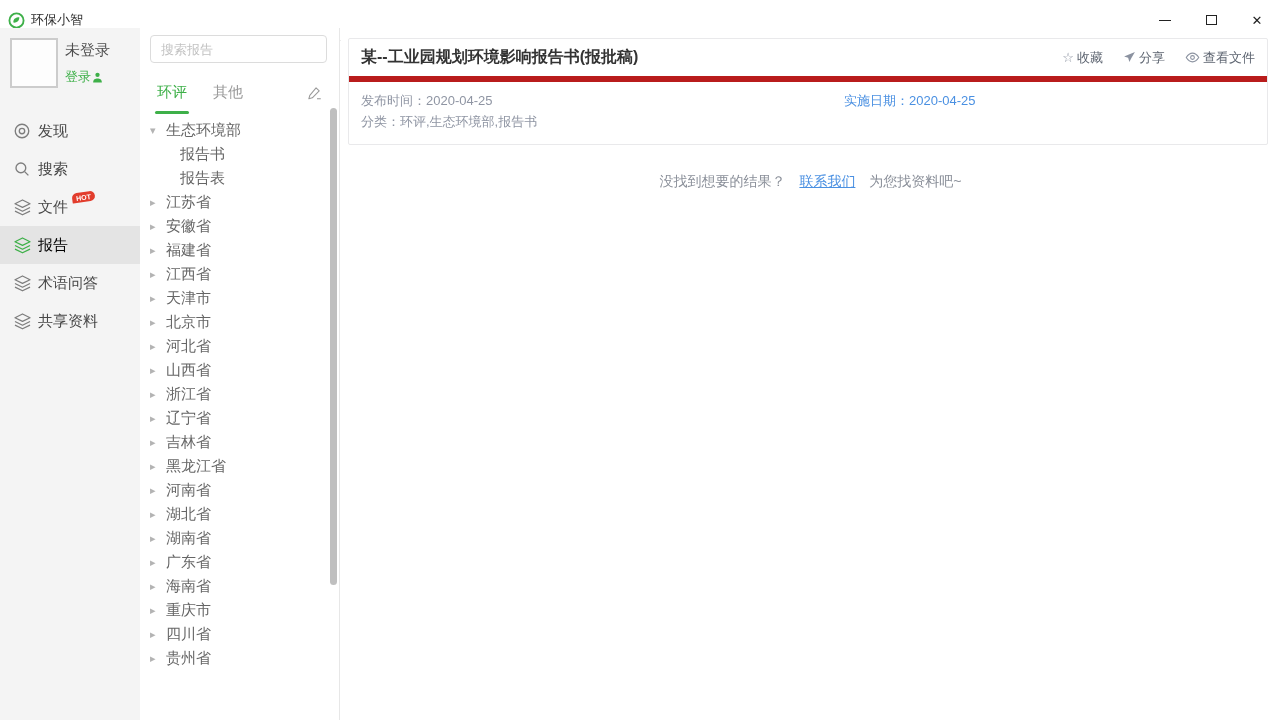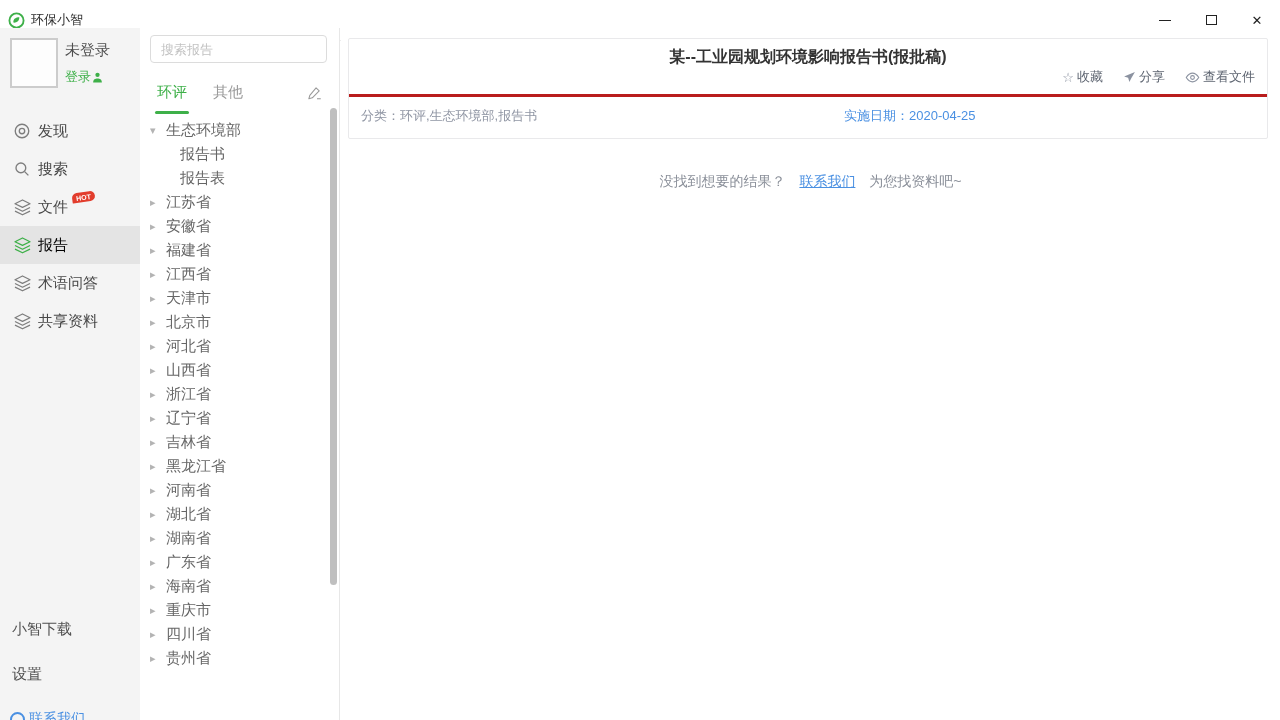--- a/index.html
+++ b/index.html
@@ -57,21 +57,21 @@
   .tw { width:16px; font-size:11px; color:#b3b3b3; flex:0 0 16px; }
   .tw.down::before { content:"▾"; }
   .tw.right::before { content:"▸"; }
   .tree-row.child { padding-left:40px; }
   .v-scrollbar { position:absolute; right:2px; top:80px; width:7px; bottom:0; }
   .v-thumb { position:absolute; top:0; width:7px; height:477px; background:#bfbfbf; border-radius:4px; }
 
   
   .main { position:absolute; left:341px; top:28px; right:0; bottom:0; background:#fff; }
   .card { position:absolute; left:7px; top:10px; right:12px; border:1px solid #e9e9eb; border-radius:2px; background:#fff; }
-  .card-header { display:flex; align-items:center; padding:8px 12px; border-bottom:3px solid #b91c1c;flex-direction:column; }
+  .card-header { display:flex; align-items:center; padding:8px 12px; border-bottom:6px solid #b91c1c; }
   .card-title { font-size:16px; font-weight:bold; color:#333; }
   .card-actions { margin-left:auto; display:flex; align-items:center; }
   .action { display:flex; align-items:center; margin-left:20px; font-size:13px; color:#5f6672; }
   .action .ai { margin-right:3px; display:flex; align-items:center; }
   .star-glyph { font-size:13px; color:#8b92a0; }
   .card-body { position:relative; padding:8px 12px 12px; font-size:13px; color:#8f95a3; line-height:21px; }
   .impl-date { position:absolute; left:495px; top:8px; color:#4a90e2; }
   .empty-message { position:absolute; top:145px; left:0; right:0; text-align:center; font-size:14px; color:#8a8f99; }
   .empty-message .link { color:#4a90e2; text-decoration:underline; margin:0 10px; }
 
@@ -173,28 +173,20 @@
         <svg width="19" height="19" viewBox="0 0 24 24" fill="none" stroke="#7e7e7e" stroke-width="1.6" stroke-linejoin="round">
             <path d="M12 2.5 L21.5 7.2 L12 11.9 L2.5 7.2 Z"></path>
             <path d="M2.5 12 L12 16.7 L21.5 12"></path>
             <path d="M2.5 16.5 L12 21.2 L21.5 16.5"></path>
           </svg>
       </span>
       <span>共享资料</span>
     </div>
   </div>
 
-  <div class="bottom-links">
-    <div class="bottom-item">小智下载</div>
-    <div class="bottom-item">设置</div>
-    <div class="contact-item">
-      <span class="contact-circle"></span>
-      <span>联系我们</span>
-    </div>
-  </div>
 </div>
 
 <div class="panel">
   <div class="search-box">
     <input type="text" placeholder="搜索报告" style="">
   </div>
   <div class="tabs">
     <span class="tab active">环评</span>
     <span class="tab">其他</span>
     <span class="edit-icon">
@@ -323,20 +315,21 @@
             <svg width="15" height="15" viewBox="0 0 24 24" fill="none" stroke="#8b92a0" stroke-width="1.7">
                 <path d="M2 12 C5.3 6.8 8.7 5 12 5 S18.7 6.8 22 12 C18.7 17.2 15.3 19 12 19 S5.3 17.2 2 12 Z"></path>
                 <circle cx="12" cy="12" r="3"></circle>
               </svg>
           </span>
           <span>查看文件</span>
         </span>
       </div>
     </div>
     <div class="card-body">
+      <div><span>发布时间：</span><span>2020-04-25</span></div>
       <div><span>分类：</span><span>环评,生态环境部,报告书</span></div>
       <div class="impl-date"><span>实施日期：</span><span>2020-04-25</span></div>
     </div>
   </div>
 
   <div class="empty-message">
     <span>没找到想要的结果？</span>
     <span class="link">联系我们</span>
     <span>为您找资料吧~</span>
   </div>

